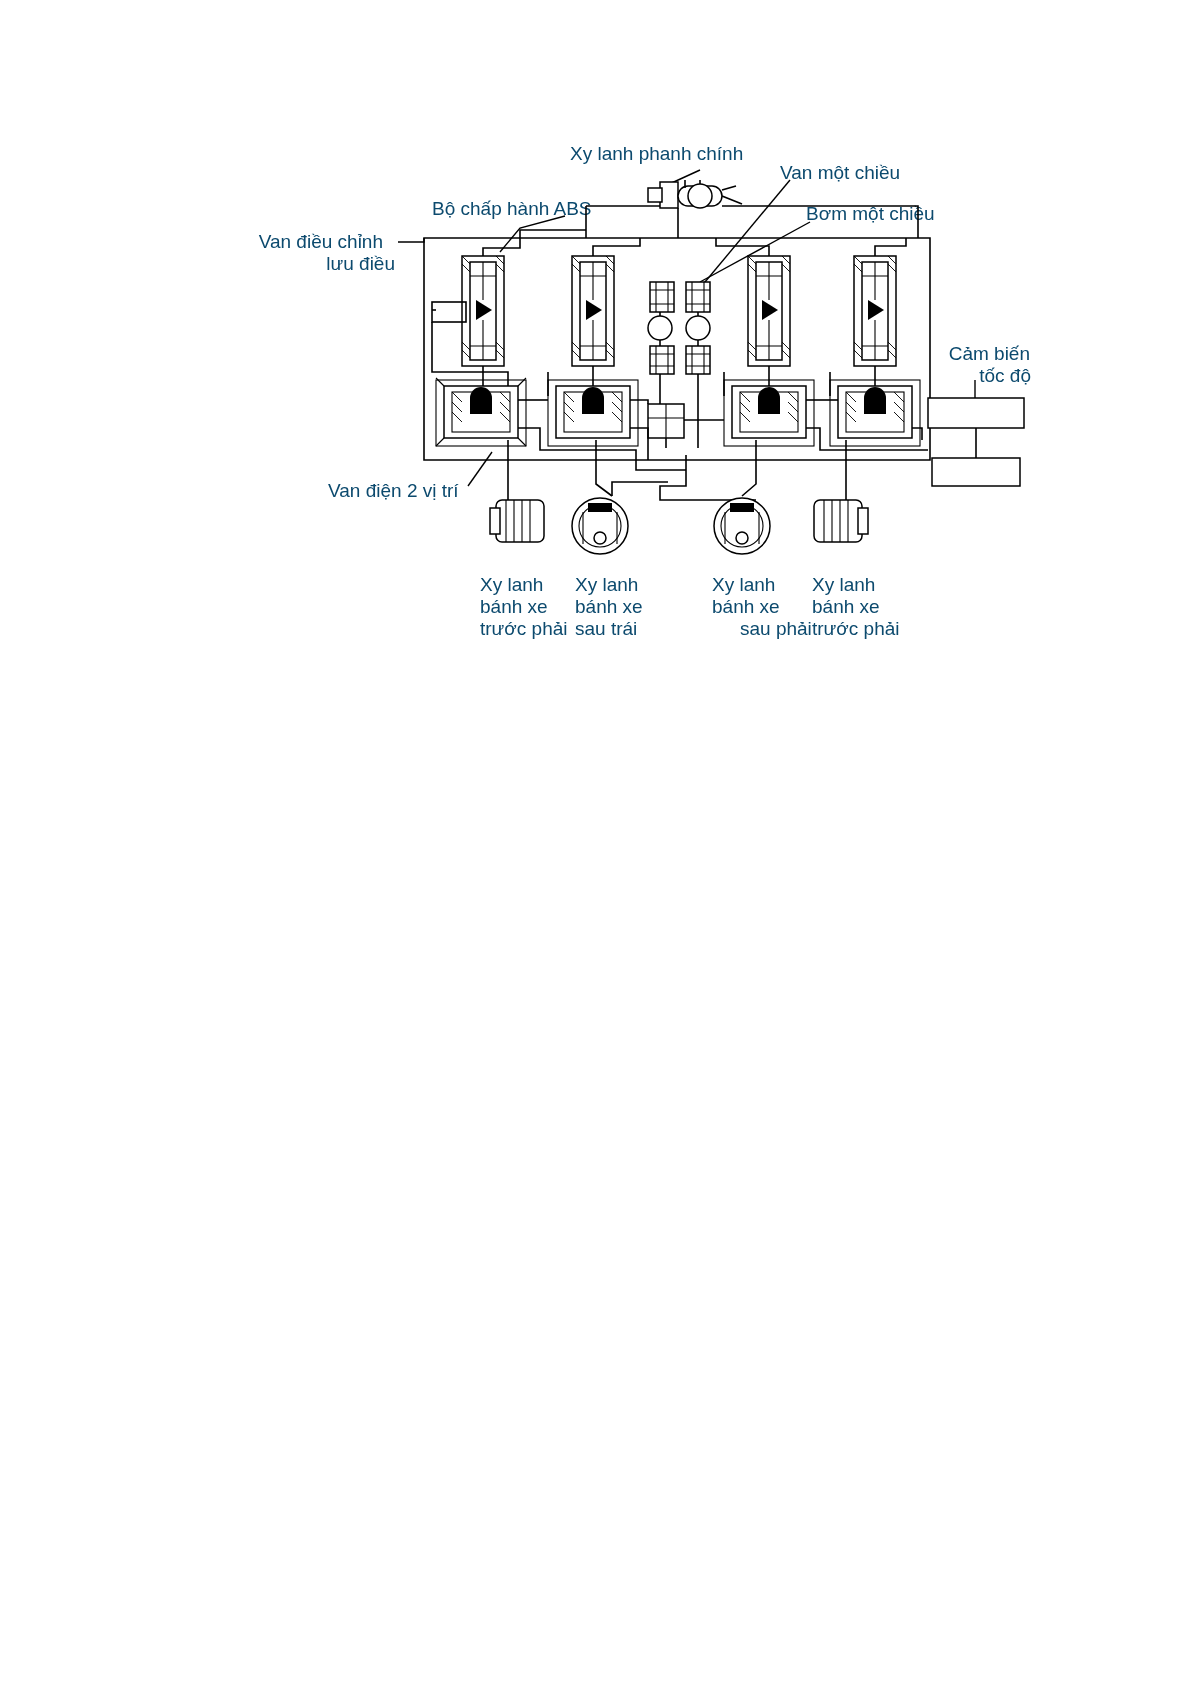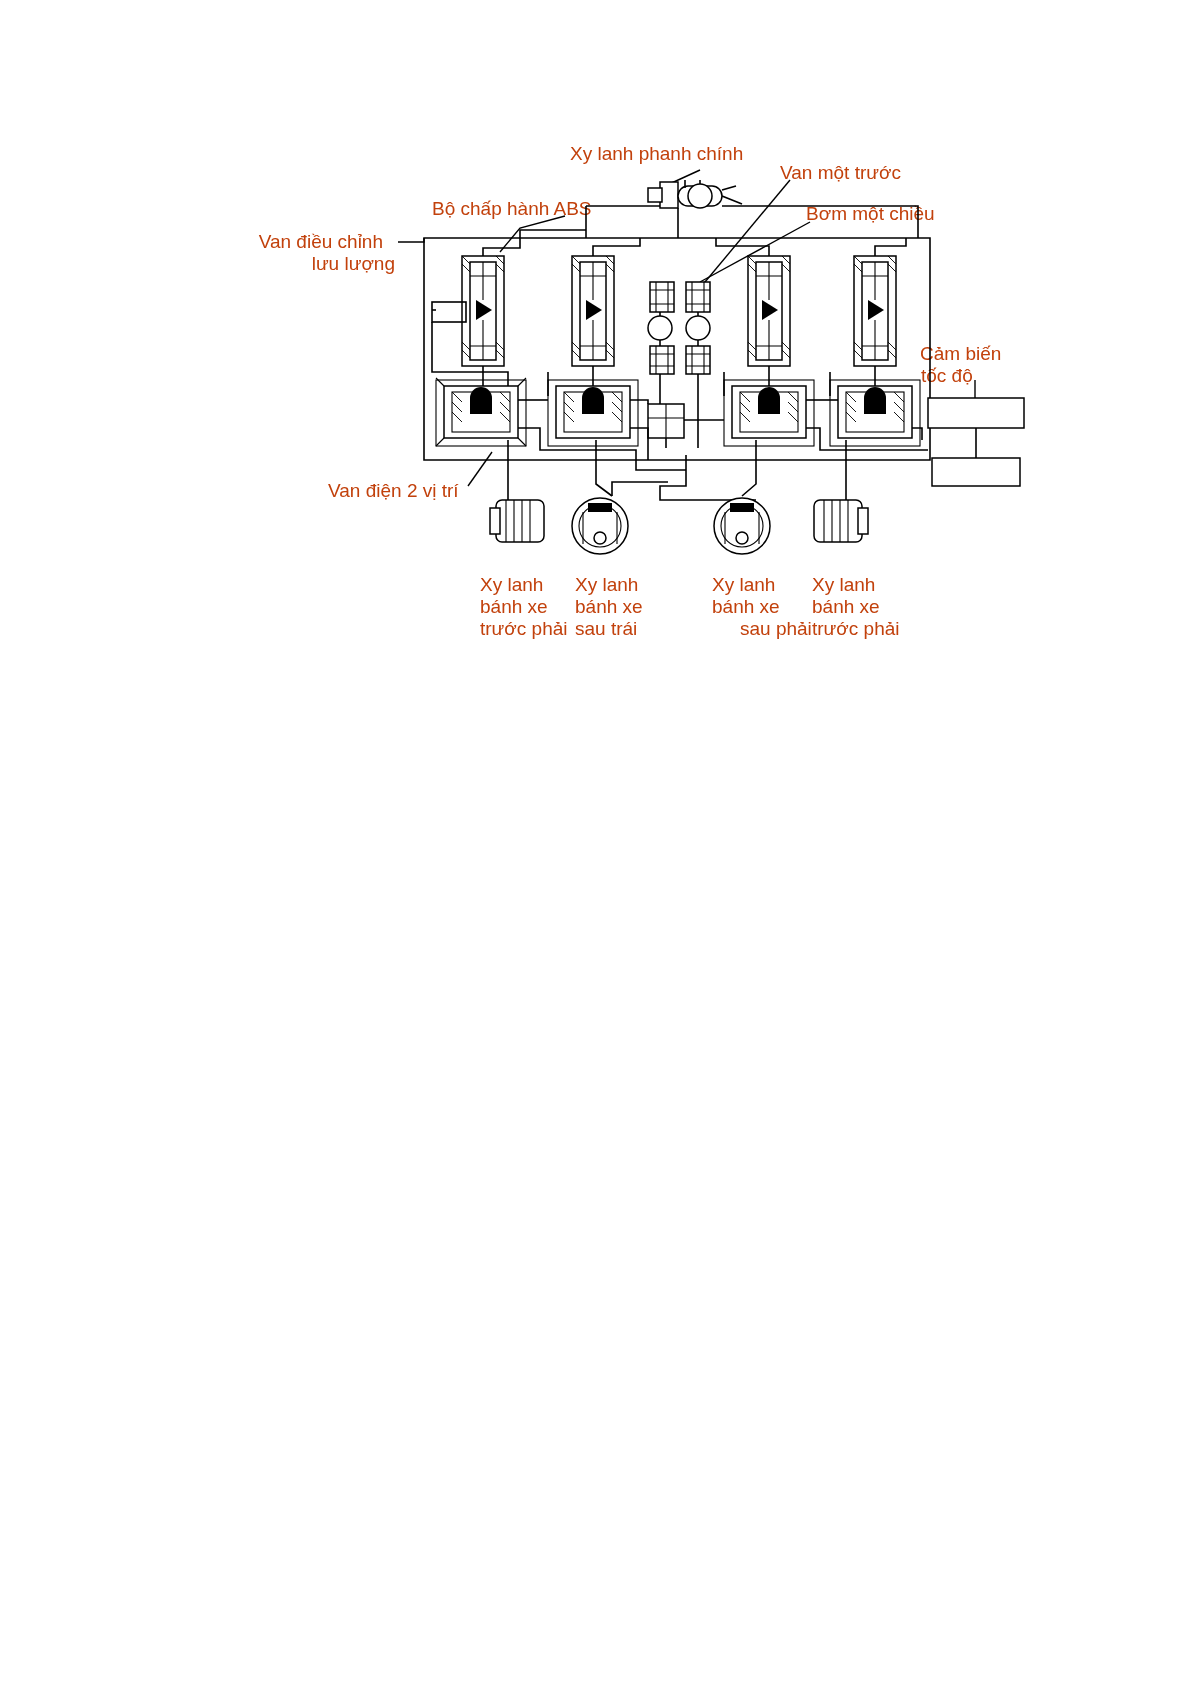--- a/index.html
+++ b/index.html
@@ -20,24 +20,24 @@
     left: 0;
     top: 0;
     width: 1192px;
     height: 1685px;
   }
   .lbl {
     position: absolute;
     font-family: "Liberation Sans", sans-serif;
     font-size: 19px;
     line-height: 22px;
-    color: #c2410c;
+    color: #0c4a6e;
     white-space: pre;
   }
-  .lbl.c { text-align: left; }
+  .lbl.c { text-align: right; }
   .lbl.r { text-align: right; }
   svg { display: block; }
   .ln {
     fill: none;
     stroke: #000000;
     stroke-width: 1.6;
   }
   .ln-thin {
     fill: none;
     stroke: #000000;
@@ -51,26 +51,26 @@
   .fillw { fill: #ffffff; stroke: #000000; stroke-width: 1.5; }
   .fillk { fill: #000000; stroke: none; }
   .hatch { fill: none; stroke: #000000; stroke-width: 0.9; }
 </style>
 </head>
 <body>
 
 <div id="diagram-root">
 
   <div class="lbl" style="left:570px; top:143px;">Xy lanh phanh chính</div>
-  <div class="lbl" style="left:780px; top:162px;">Van một trước</div>
+  <div class="lbl" style="left:780px; top:162px;">Van một chiều</div>
   <div class="lbl" style="left:392px; top:198px;margin-left:40px;">Bộ chấp hành ABS</div>
   <div class="lbl" style="left:806px; top:203px;">Bơm một chiều</div>
 
   <div class="lbl r" style="left:203px; top:231px; width:180px;">Van điều chỉnh</div>
-  <div class="lbl r" style="left:215px; top:253px; width:180px;">lưu lượng</div>
+  <div class="lbl r" style="left:215px; top:253px; width:180px;">lưu điều</div>
 
   <div class="lbl c" style="left:920px; top:343px; width:110px;">Cảm biến</div>
   <div class="lbl c" style="left:921px; top:365px; width:110px;">tốc độ</div>
 
   <div class="lbl" style="left:938px; top:463px;">ABS ECU</div>
 
   <div class="lbl" style="left:328px; top:480px;">Van điện 2 vị trí</div>
 
   <div class="lbl" style="left:480px; top:574px;">Xy lanh</div>
   <div class="lbl" style="left:480px; top:596px;">bánh xe</div>

